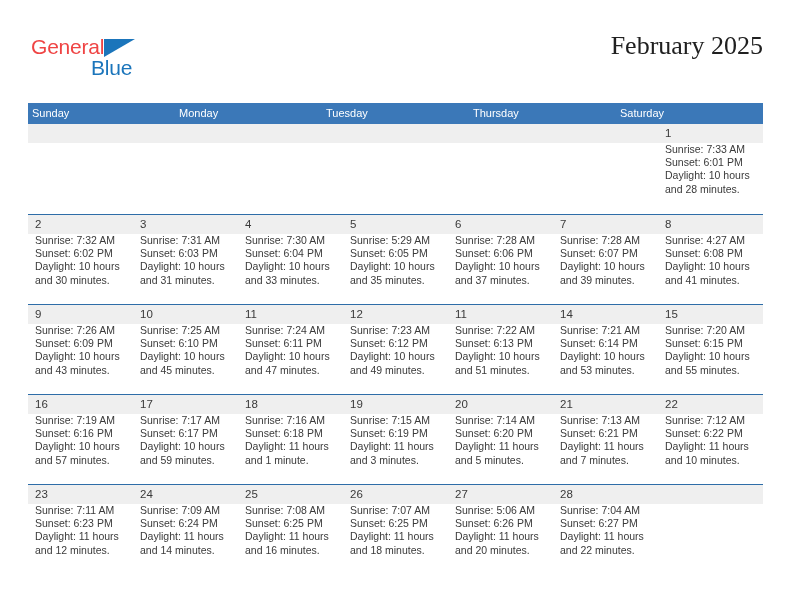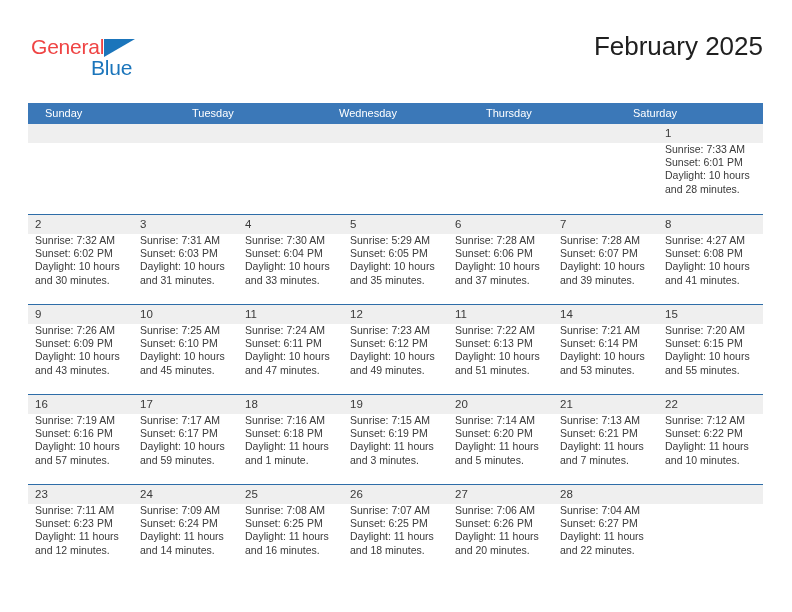--- a/index.html
+++ b/index.html
@@ -58,20 +58,21 @@
     font-size: 21px;
     letter-spacing: -0.2px;
     color: #1b75bb;
     font-family: "Liberation Sans", sans-serif;
   }
   .title-block {
     position: absolute;
     right: 0px;
     top: 0px;
     text-align: center;
+    font-family: Liberation Serif, serif;
   }
   .cal-title {
     font-size: 26px;
     color: #202020;
     line-height: 32px;
     white-space: nowrap;
   }
   .cal-subtitle {
     font-size: 14px;
     color: #202020;
@@ -90,21 +91,21 @@
   .weekday-row {
     display: flex;
     background: #3b78b8;
     height: 21px;
   }
   .weekday {
     flex: 1 1 0;
     color: #ffffff;
     font-size: 11px;
     line-height: 21px;
-    padding-left: 17px;
+    padding-left: 4px;
     white-space: nowrap;
     overflow: hidden;
   }
 
   .week {
     position: relative;
     border-top: 1.5px solid #2e6da8;
     height: 90px;
   }
   .week:first-of-type { border-top: none; }
@@ -161,22 +162,22 @@
     <div class="title-block">
       <div class="cal-title">February 2025</div>
     </div>
 
   </div>
 
   <div class="calendar">
 
     <div class="weekday-row">
       <div class="weekday">Sunday</div>
+      <div class="weekday">Monday</div>
       <div class="weekday">Tuesday</div>
-      <div class="weekday">Wednesday</div>
       <div class="weekday">Thursday</div>
       <div class="weekday">Saturday</div>
     </div>
 
     <div class="week first-week">
       <div class="daynum-band"></div>
       <div class="cells">
         <div class="cell empty">
           <div class="daynum"></div>
           <div class="info">
@@ -485,21 +486,21 @@
           <div class="info">
             <div>Sunrise: 7:07 AM</div>
             <div>Sunset: 6:25 PM</div>
             <div>Daylight: 11 hours</div>
             <div>and 18 minutes.</div>
           </div>
         </div>
         <div class="cell">
           <div class="daynum">27</div>
           <div class="info">
-            <div>Sunrise: 7:06 AM</div>
+            <div>Sunrise: 5:06 AM</div>
             <div>Sunset: 6:26 PM</div>
             <div>Daylight: 11 hours</div>
             <div>and 20 minutes.</div>
           </div>
         </div>
         <div class="cell">
           <div class="daynum">28</div>
           <div class="info">
             <div>Sunrise: 7:04 AM</div>
             <div>Sunset: 6:27 PM</div>

